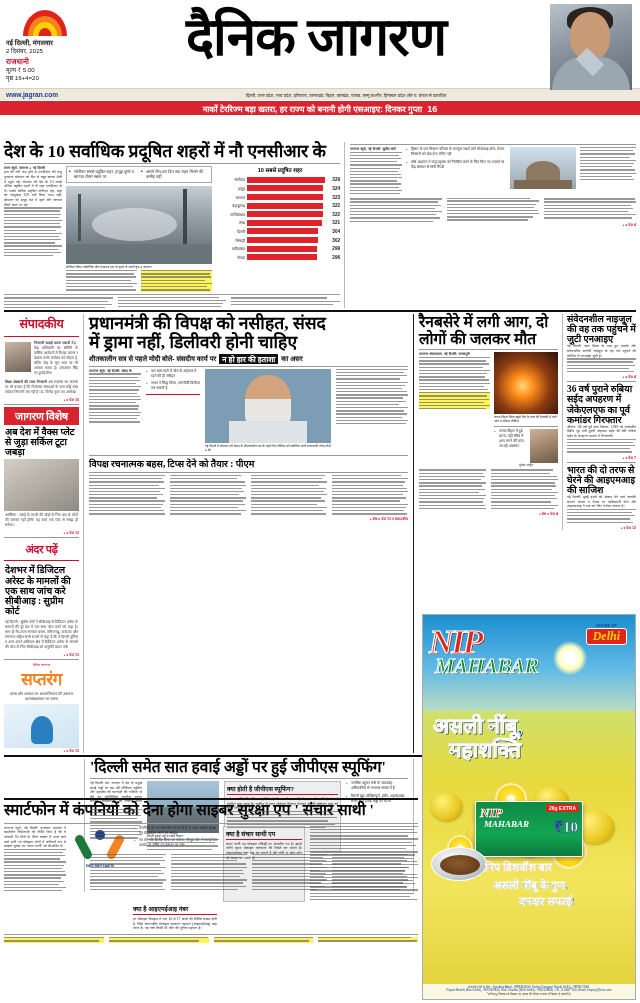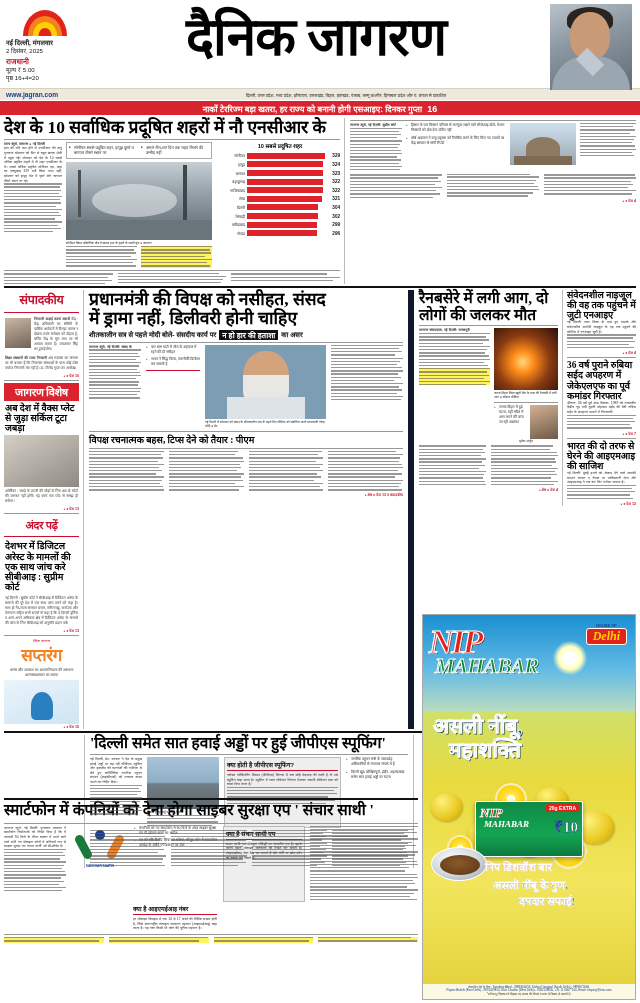--- a/index.html
+++ b/index.html
@@ -76,21 +76,21 @@
   .hi { background:#fff45c; }
 
   
   .ft { display:block; }
   .ft i { display:block; height:1.5px; background:#5a5a5a; margin-bottom:2.4px; opacity:.62; }
   .ft i:nth-child(4n) { width:92%; }
   .ft i:nth-child(7n) { width:86%; }
   .ft.dense i { height:1.3px; margin-bottom:1.9px; }
 
   
-  .sec1 { display:flex; padding:0 4px; }
+  .sec1 { display:flex; padding:0 4px;margin-top:24px; }
   .s1-left { width:340px; flex:0 0 340px; padding-right:4px; }
   .s1-right { flex:1; padding-left:5px; border-left:1px solid #bbb; }
 
   .bulletbox { border:1px solid #aaa; display:flex; font-size:4px; line-height:5.6px; padding:2px; gap:4px; }
   .bulletbox .b { flex:1; position:relative; padding-left:5px; color:#222; }
   .bulletbox .b:before { content:"■"; position:absolute; left:0; top:0; font-size:2.8px; color:#c8102e; }
 
   .photo { background:#8d9aa3; position:relative; overflow:hidden; }
   .photo.road { background:linear-gradient(180deg,#c8cfd4 0%,#9aa5ad 35%,#77828a 70%,#5f6a71 100%); }
   .caption { font-size:3.2px; color:#333; padding:1px 0; }
@@ -100,21 +100,21 @@
   .chart-title { font-size:5.6px; font-weight:bold; text-align:center; margin-bottom:3px; color:#000; }
   .crow { display:flex; align-items:center; margin-bottom:2.6px; }
   .crow .cname { width:27px; font-size:3.7px; text-align:right; padding-right:2px; color:#111; white-space:nowrap; overflow:hidden; }
   .crow .cbarwrap { flex:1; height:6px; position:relative; }
   .crow .cbar { height:6px; background:#e0222b; }
   .crow .cval { width:13px; font-size:4.6px; font-weight:bold; text-align:right; color:#111; }
 
   
   .sec2 { display:flex; padding:0 4px; }
   .sidebarcol { width:80px; flex:0 0 80px; padding-right:4px; border-right:1px solid #bbb; }
-  .midcol { width:330px; flex:0 0 330px; padding:0 5px; border-right:6px solid #0f172a; }
+  .midcol { width:330px; flex:0 0 330px; padding:0 5px; border-right:1px solid #0f172a; }
   .rightcol { flex:1; padding-left:5px; }
 
   .sb-head { background:#fff; text-align:center; padding:1px 0 2px 0; }
   .sb-head .t { font-family:"Liberation Serif", serif; font-weight:bold; font-size:12.5px; color:#c8102e; letter-spacing:-.3px; }
   .sb-head.redbar { background:#d9232e; }
   .sb-head.redbar .t { color:#fff; font-size:11px; }
   .sb-sub { font-size:3.6px; line-height:5px; color:#333; padding:2px 1px; text-align:justify; }
   .sb-img { width:100%; height:52px; background:linear-gradient(150deg,#d5cfc5,#8e8b84); }
   .pageref { font-size:3.6px; color:#c8102e; text-align:right; font-weight:bold; }
   .pageref:before { content:"● "; font-size:3px; }

